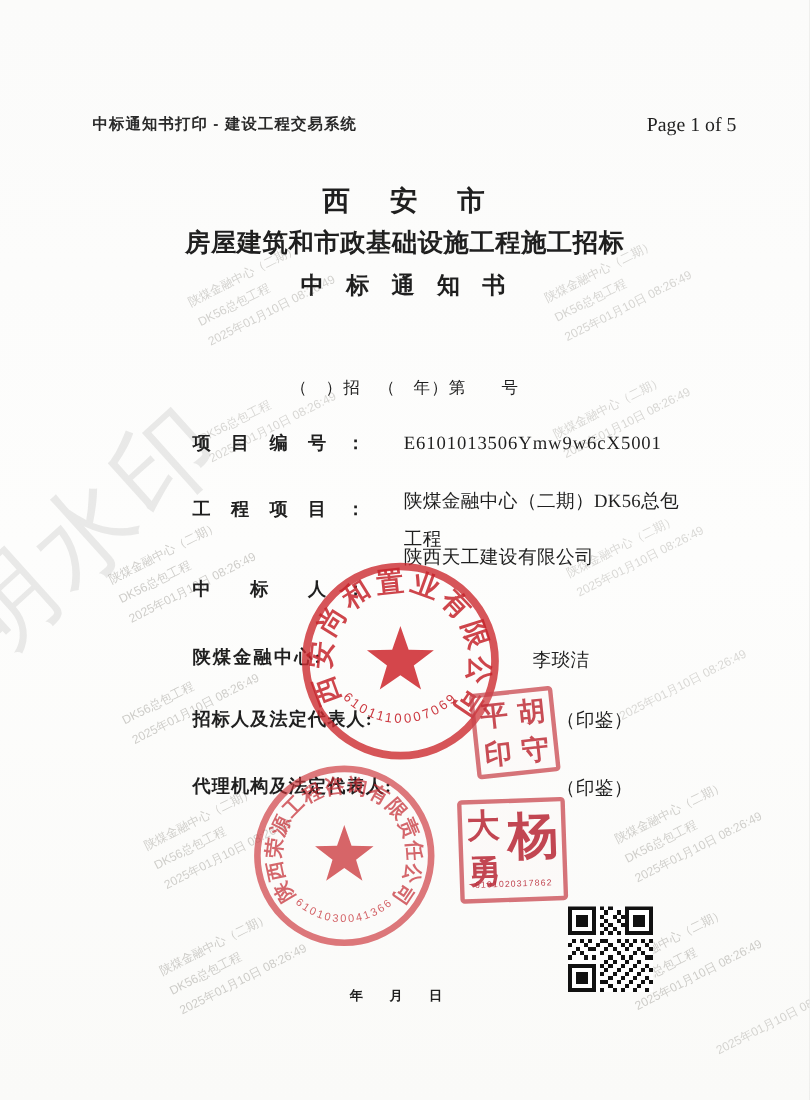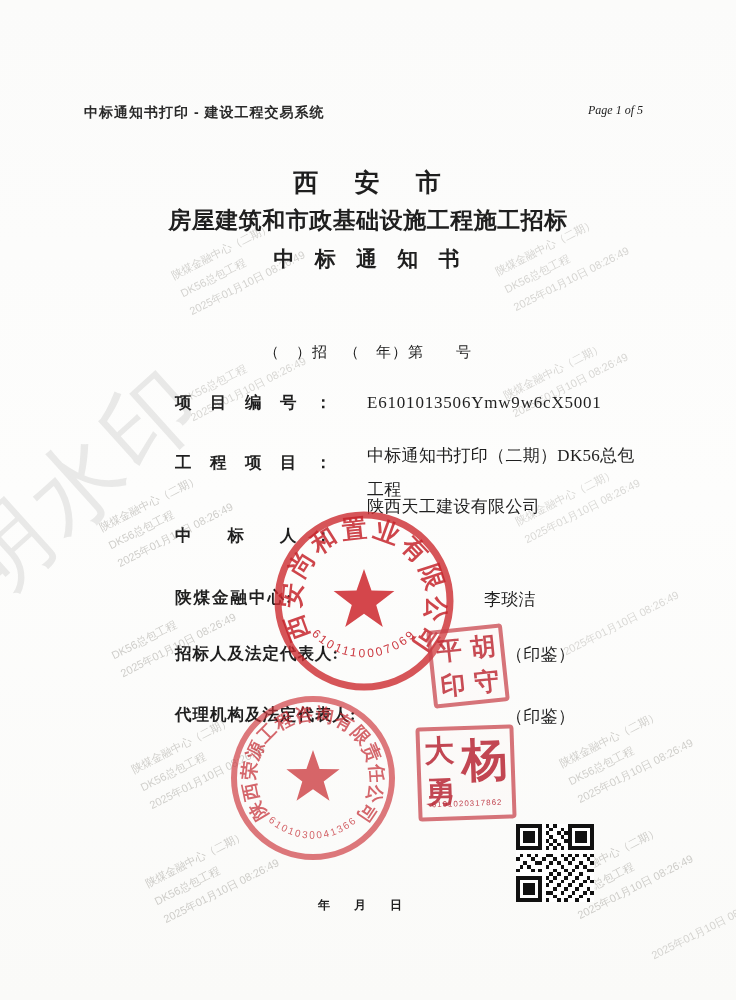--- a/index.html
+++ b/index.html
@@ -7,21 +7,21 @@
     position:relative; width:736px; height:1000px; margin:0 auto;
     background:linear-gradient(180deg,#fbfbfa 0%, #fdfdfc 50%, #fafaf8 100%);
     overflow:hidden;
     font-family:"Liberation Serif","DejaVu Serif",serif;
     color:#1f1f1f;
   }
   .abs{position:absolute;}
   
   .hdr-left{left:84px; top:104px; font-family:"Liberation Sans","DejaVu Sans",sans-serif;
     font-size:14px; font-weight:600; color:#2a2a2a; letter-spacing:1px;}
-  .hdr-right{left:588px; top:103px; font-size:12px; color:#222;font-style:italic;}
+  .hdr-right{left:588px; top:103px; font-size:18px; color:#222;}
   
   .t-center{left:0; width:736px; text-align:center;}
   .title-city{top:166px; font-size:25px; font-weight:bold; word-spacing:26px; letter-spacing:2px;}
   .title-sub{top:205px; font-size:23px; font-weight:bold; letter-spacing:0.5px;}
   .title-doc{top:245px; font-size:21px; font-weight:bold; word-spacing:9px; letter-spacing:3px;}
   .ref-line{top:307px; font-size:15px; letter-spacing:1px;margin-top:36px;}
   
   .flabel{font-size:16.5px; font-weight:600; letter-spacing:1px; white-space:nowrap;}
   .fvalue{font-size:17px; letter-spacing:0.3px; white-space:nowrap;}
   
@@ -123,21 +123,21 @@
 
   <div class="abs t-center title-city">西 安 市</div>
   <div class="abs t-center title-sub">房屋建筑和市政基础设施工程施工招标</div>
   <div class="abs t-center title-doc">中 标 通 知 书</div>
   <div class="abs t-center ref-line">（　）招　（　年）第　　号</div>
 
   <div class="abs flabel" style="left:175px; top:392px;">项　目　编　号　：</div>
   <div class="abs fvalue" style="left:367px; top:393px; letter-spacing:0.8px;">E6101013506Ymw9w6cX5001</div>
 
   <div class="abs flabel" style="left:175px; top:452px;">工　程　项　目　：</div>
-  <div class="abs fvalue" style="left:367px; top:444px;">中标通知书打印（二期）DK56总包</div>
+  <div class="abs fvalue" style="left:367px; top:444px;">陕煤金融中心（二期）DK56总包</div>
   <div class="abs fvalue" style="left:367px; top:478px;">工程</div>
 
   <div class="abs flabel" style="left:175px; top:525px;">中　　标　　人　：</div>
   <div class="abs fvalue" style="left:367px; top:495px;">陕西天工建设有限公司</div>
 
   <div class="abs flabel" style="left:175px; top:587px; letter-spacing:2px;">陕煤金融中心:</div>
   <div class="abs fvalue" style="left:484px; top:588px;">李琰洁</div>
 
   <div class="abs flabel" style="left:175px; top:643px; letter-spacing:1px;">招标人及法定代表人:</div>
   <div class="abs fvalue" style="left:506px; top:643px;">（印鉴）</div>

